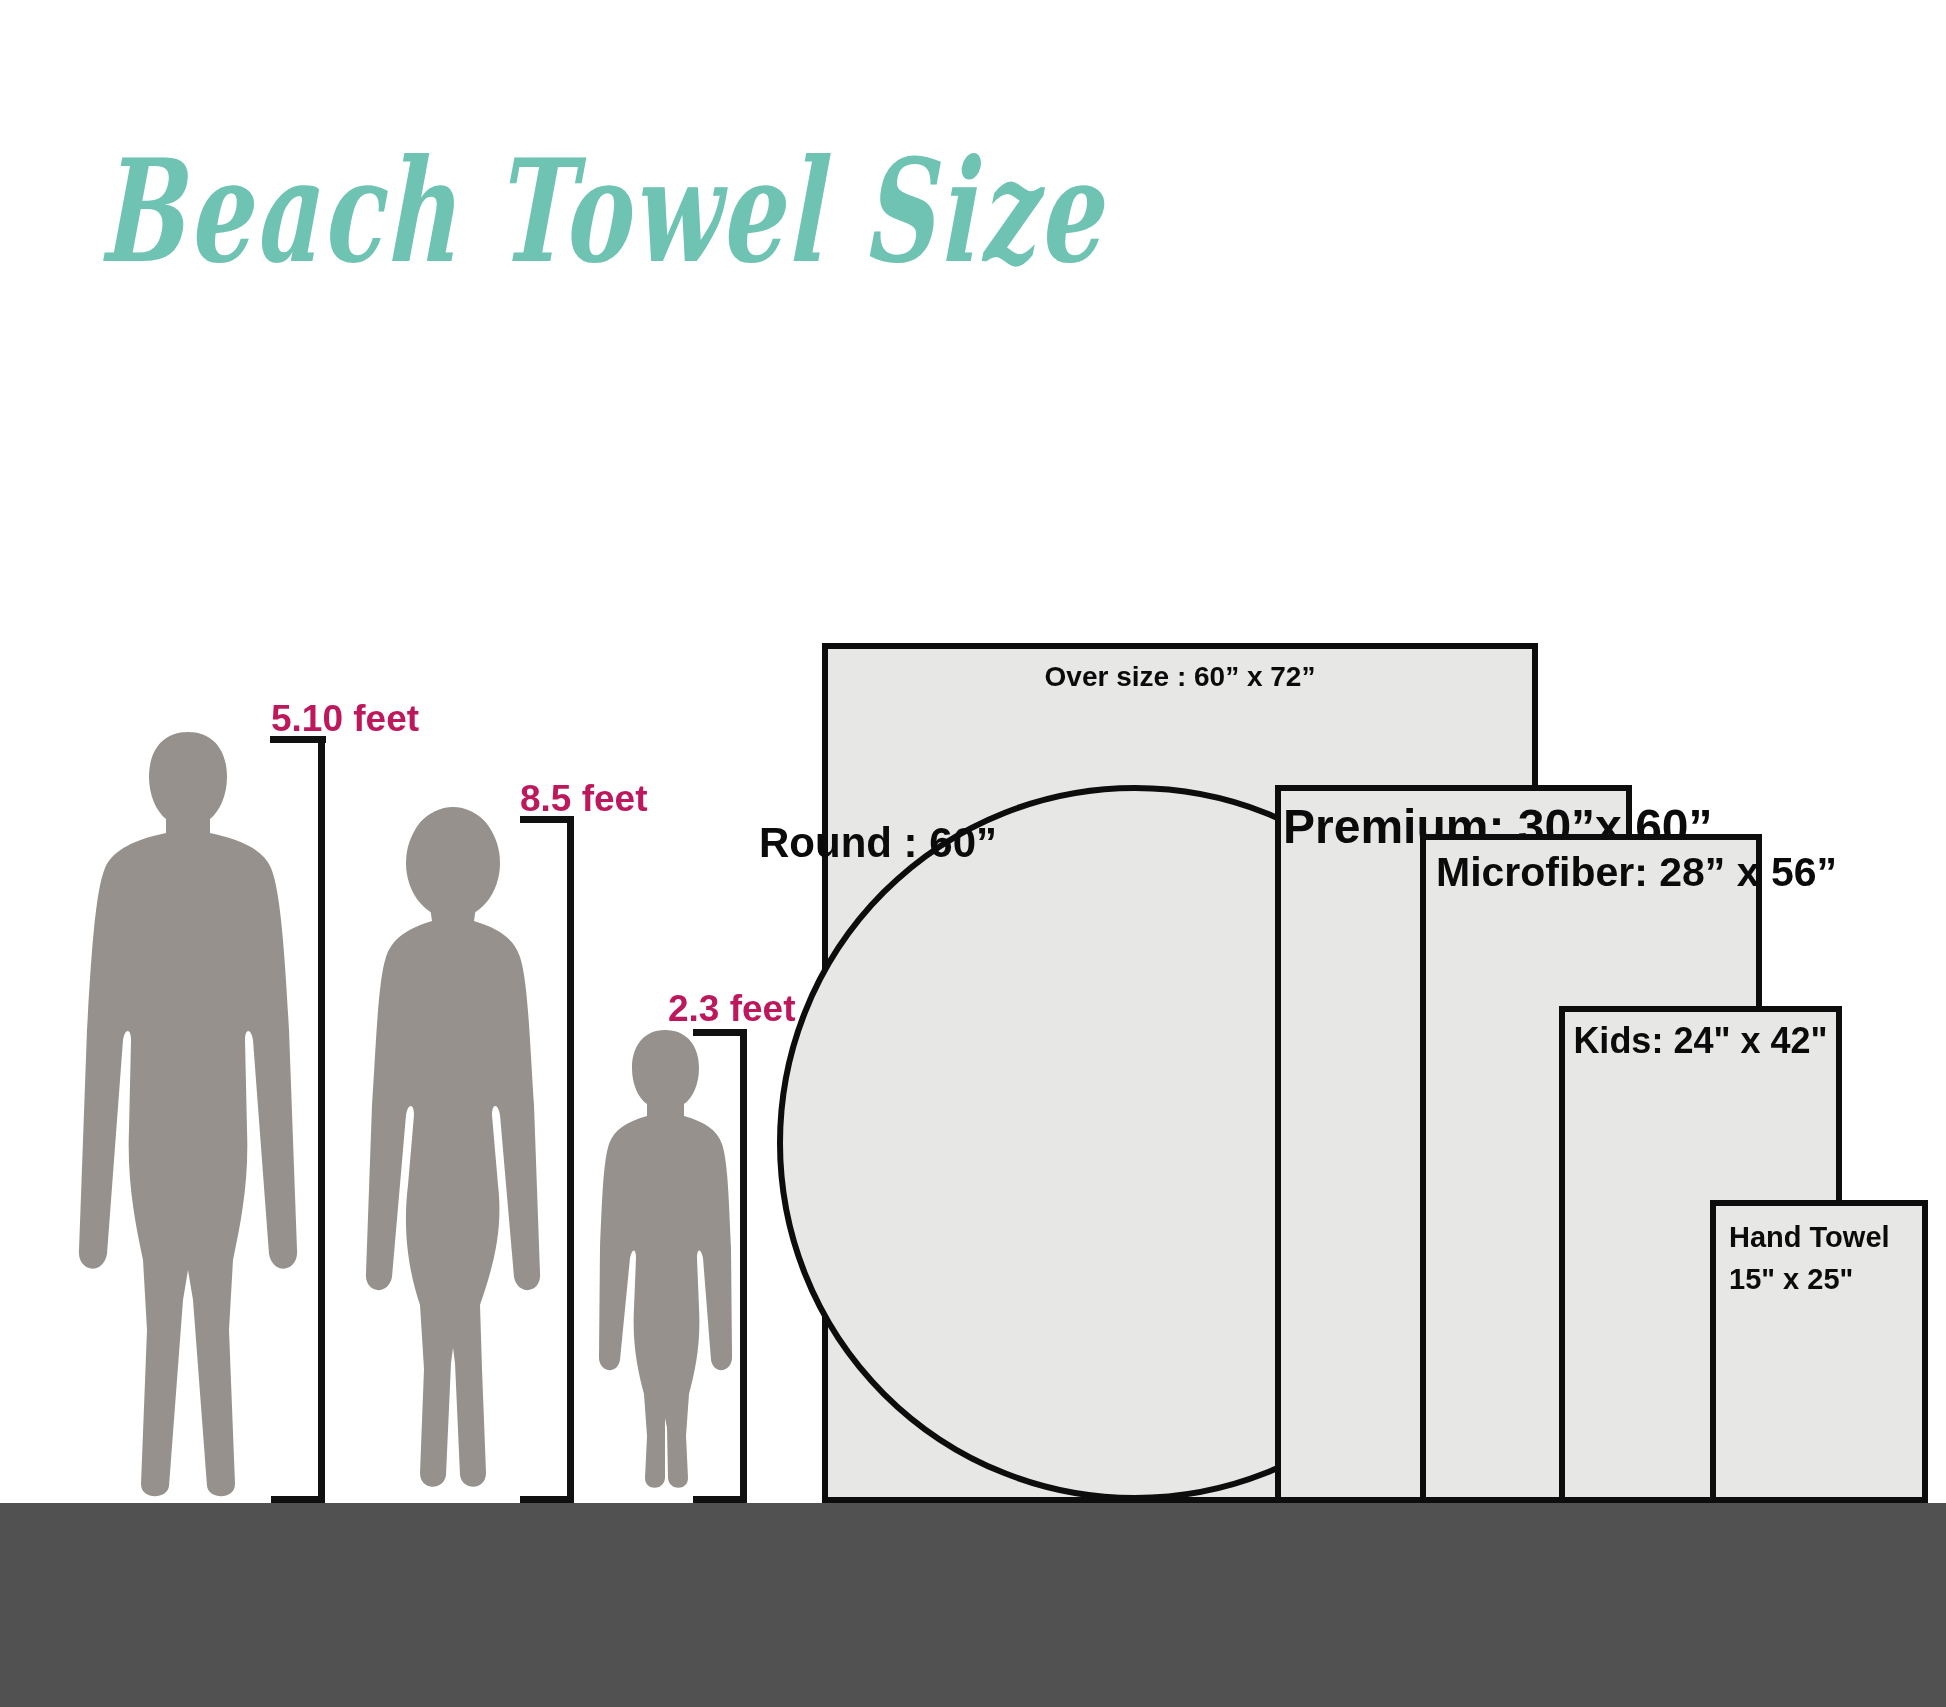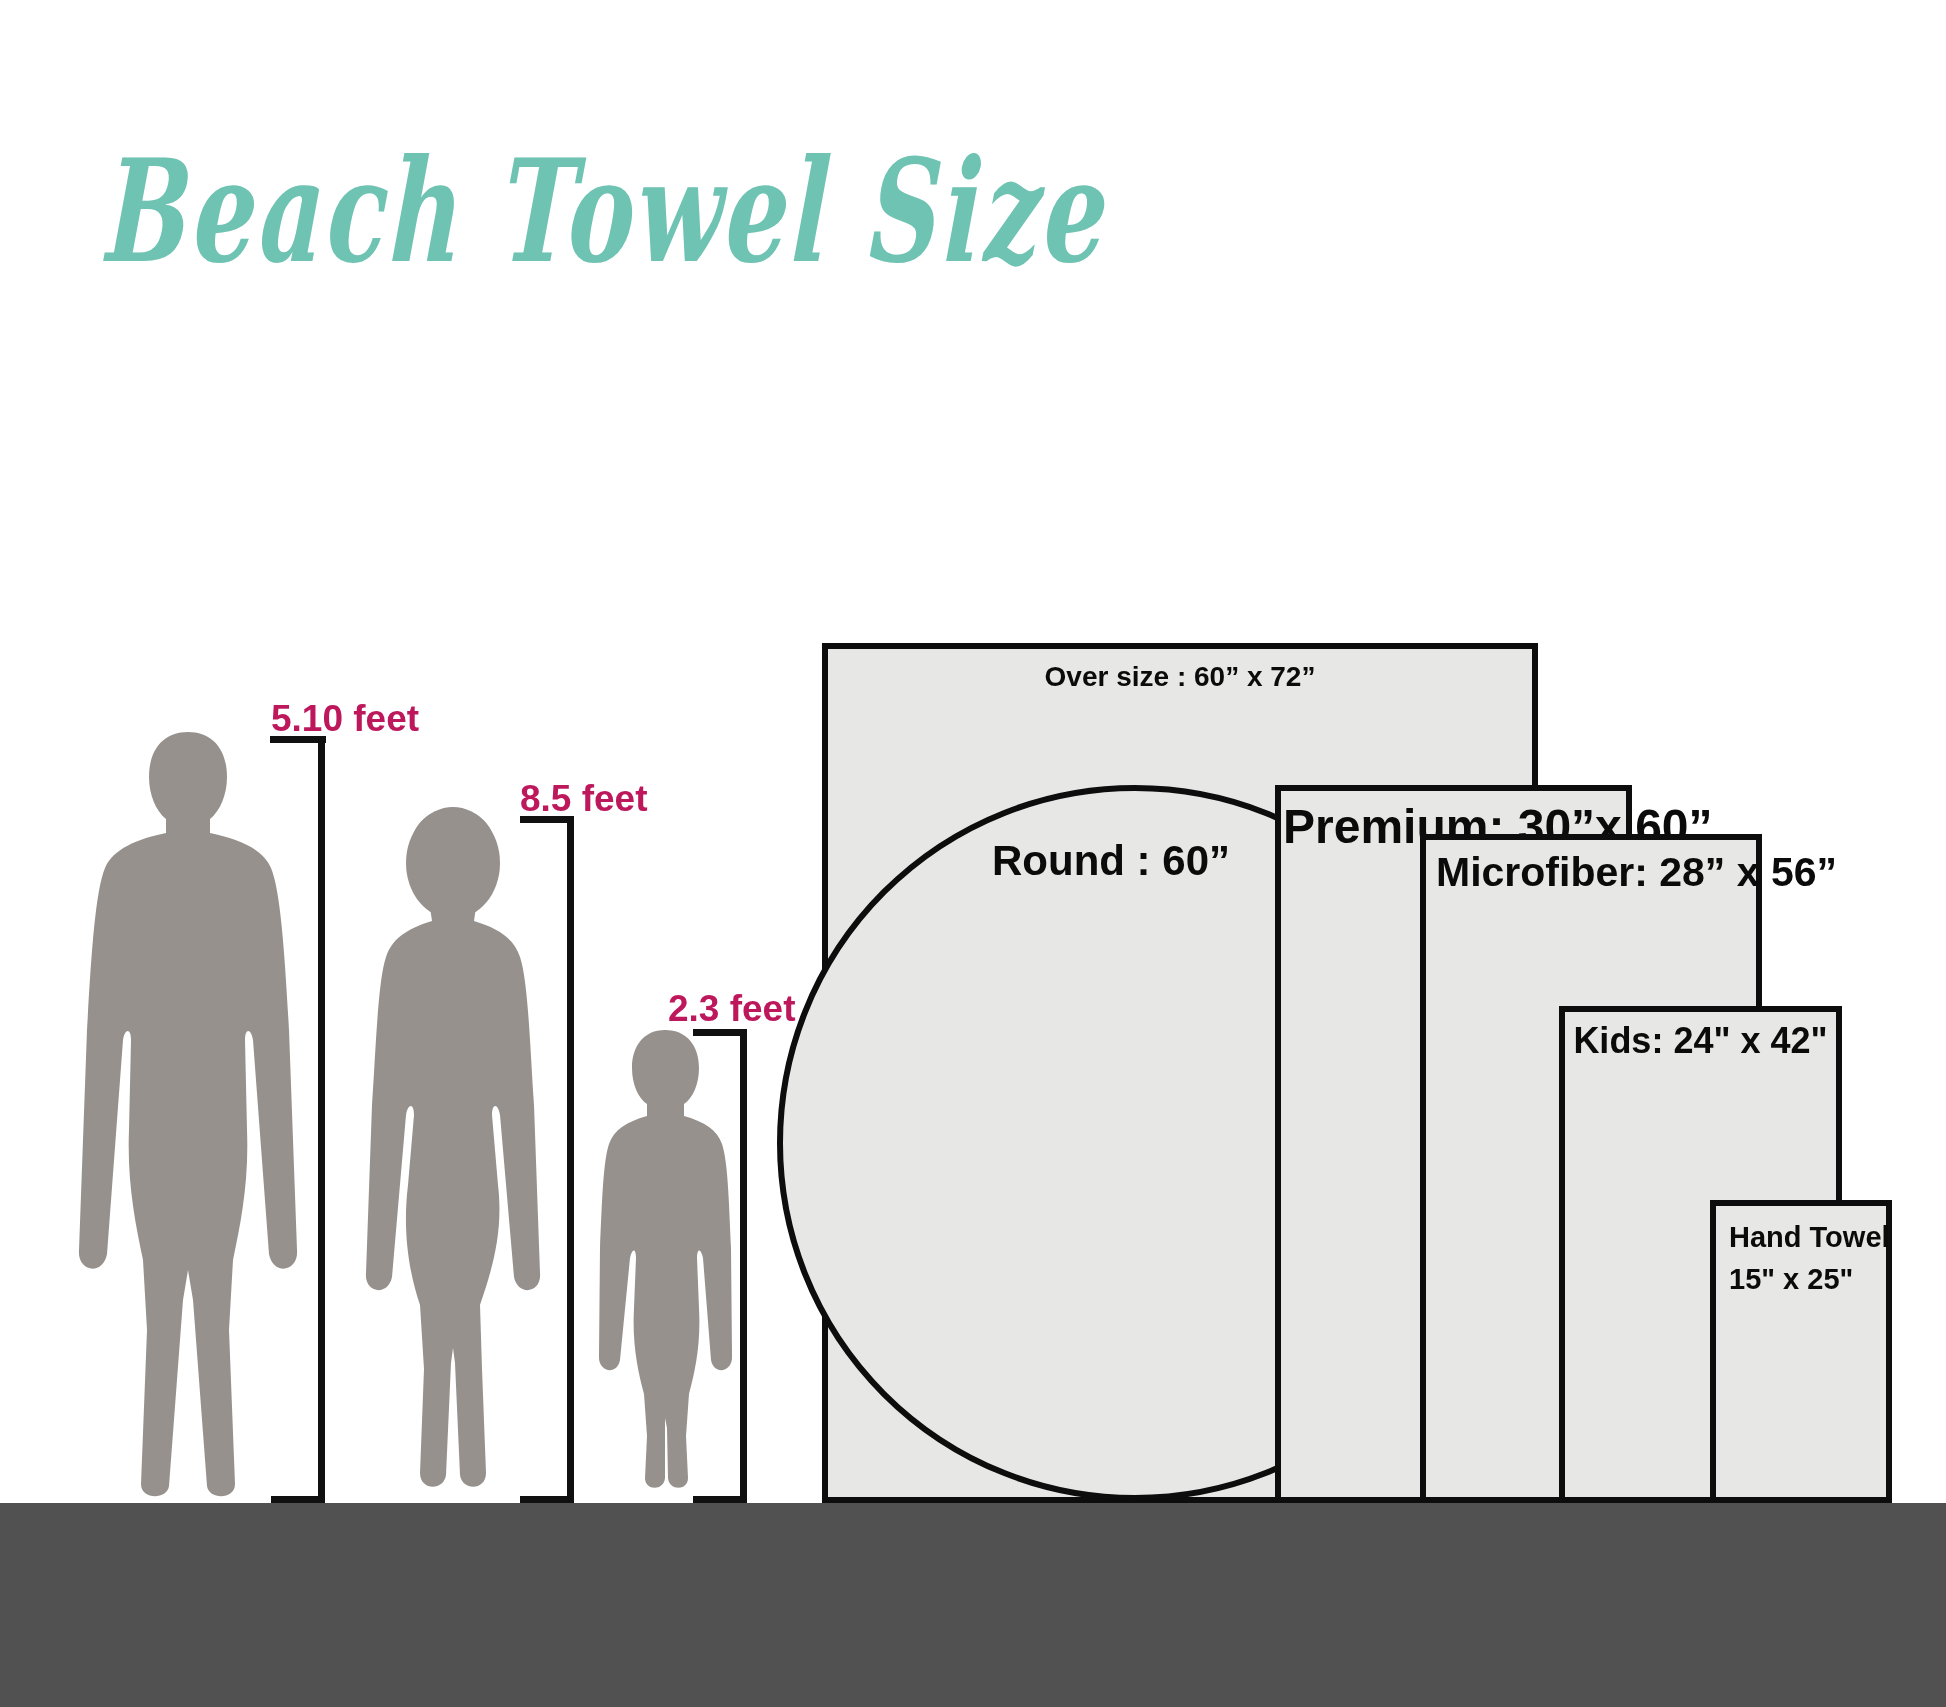--- a/index.html
+++ b/index.html
@@ -30,23 +30,23 @@
     box-sizing:border-box;
   }
   .towel-label{
     color:#0B0B0B;font-weight:700;white-space:nowrap;
   }
   #towel-oversize{left:822px;top:643px;width:716px;height:860px;z-index:2;}
   #towel-round{left:777px;top:785px;width:716px;height:716px;border-radius:50%;z-index:3;}
   #towel-premium{left:1275px;top:785px;width:357px;height:718px;z-index:4;}
   #towel-microfiber{left:1420px;top:834px;width:342px;height:669px;z-index:5;}
   #towel-kids{left:1559px;top:1006px;width:283px;height:497px;z-index:6;}
-  #towel-hand{left:1710px;top:1200px;width:182px;height:303px;z-index:7;}
+  #towel-hand{left:1710px;top:1200px;width:218px;height:303px;z-index:7;}
   #oversize-label{display:block;text-align:center;padding-top:12px;font-size:28px;}
-  #round-label{position:absolute;left:0;right:0;top:46px;text-align:center;font-size:42px;transform:translateX(-24px);}
+  #round-label{position:absolute;left:0;right:0;top:28px;font-size:42px;transform:translateX(-24px);}
   #premium-label{display:block;padding:8px 0 0 2px;font-size:48px;}
   #microfiber-label{display:block;padding:9px 0 0 10px;font-size:41px;}
   #kids-label{display:block;text-align:center;padding-top:8px;font-size:36px;}
   #hand-label-wrap{padding:10px 0 0 13px;font-size:29px;line-height:1.45;}
   
   #ground{
     position:absolute;left:0;top:1503px;width:1946px;height:204px;
     background:#515151;z-index:8;
   }
   

